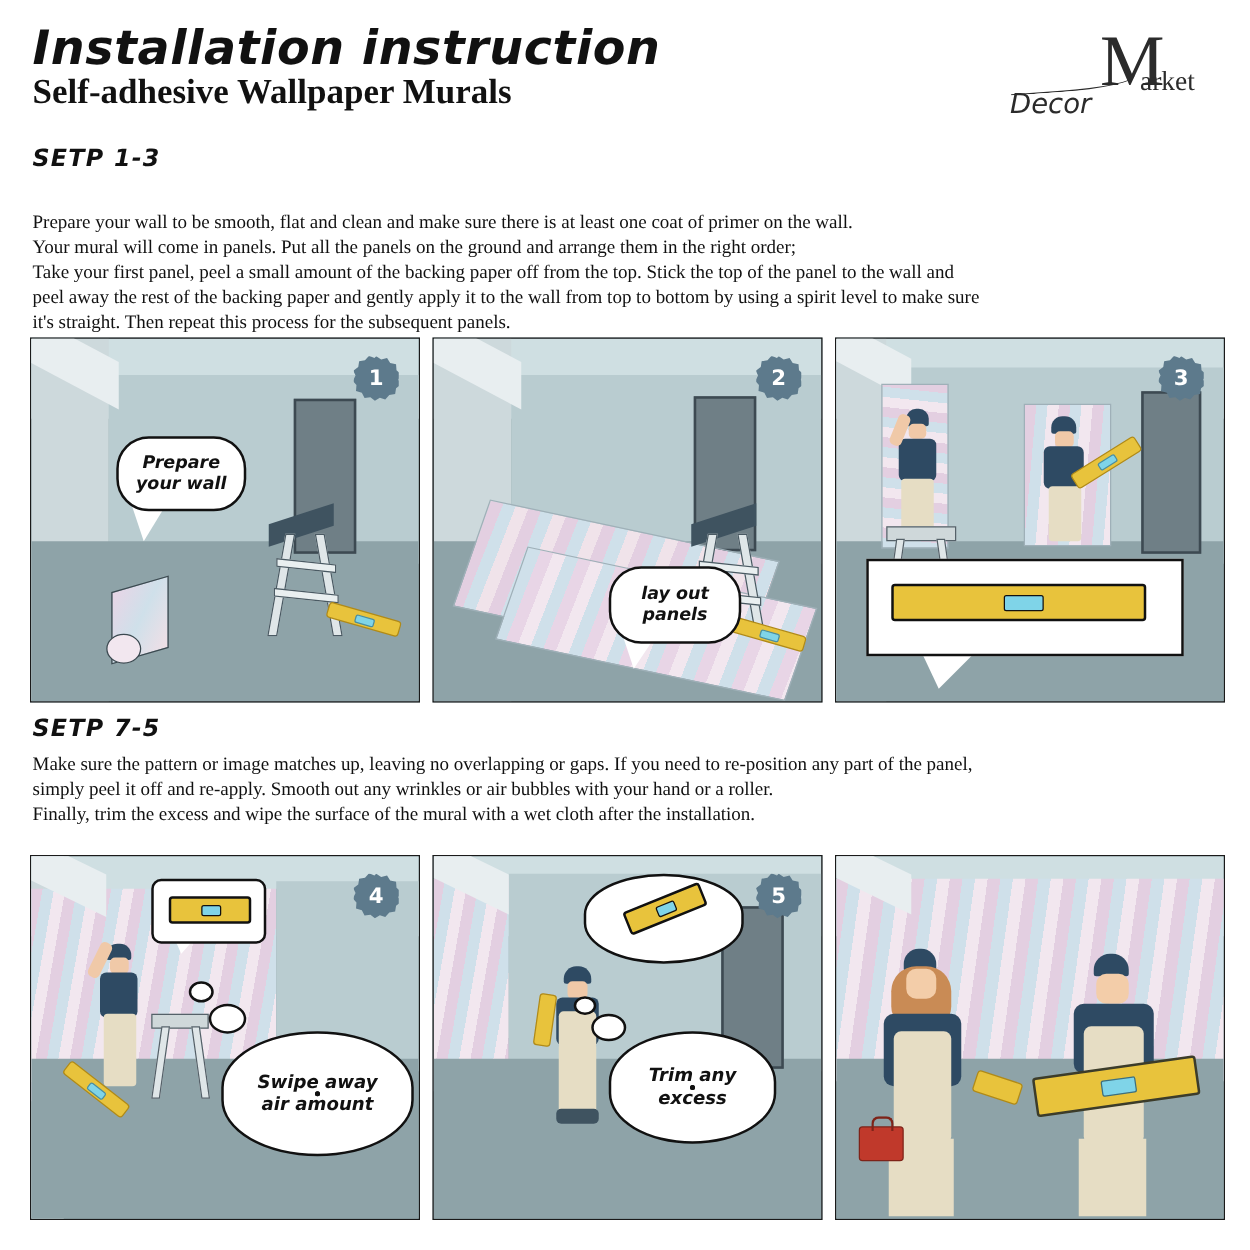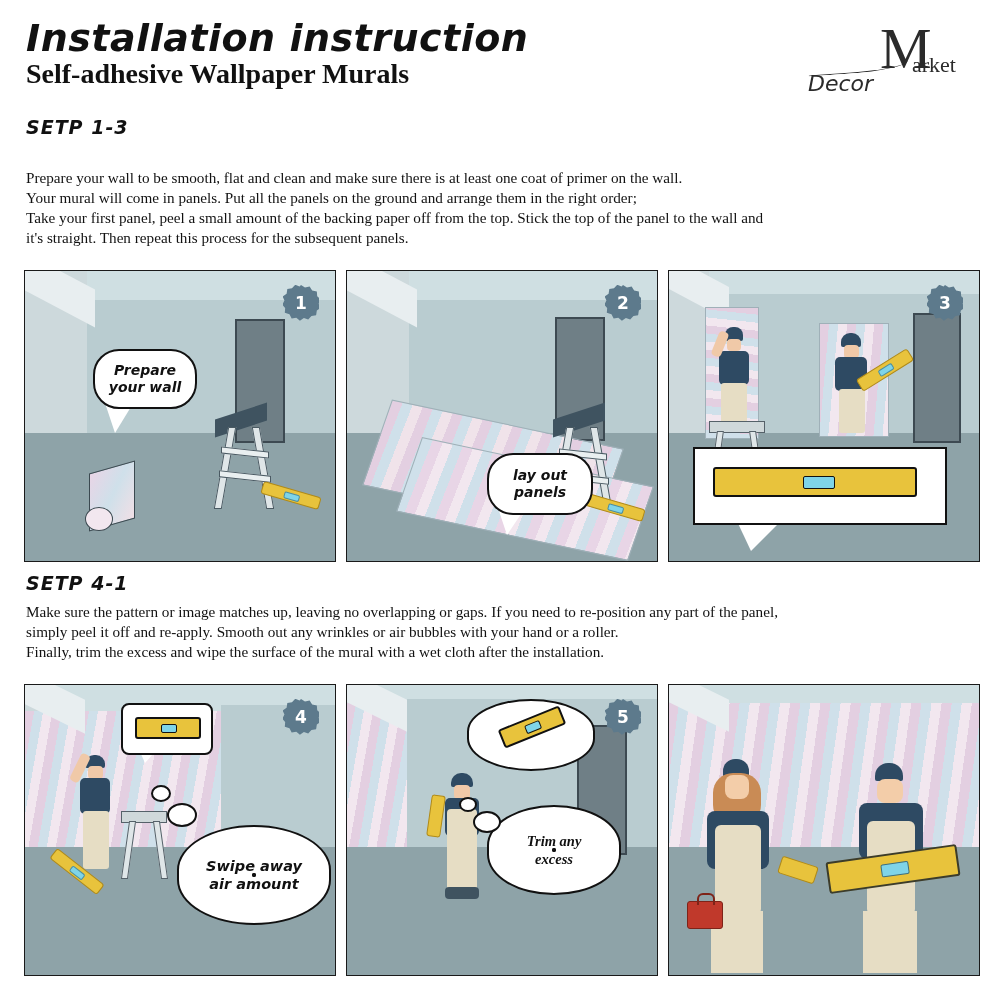--- a/index.html
+++ b/index.html
@@ -134,20 +134,21 @@
     <div class="decor">Decor</div>
     <div class="swash"></div>
     <div class="arket">arket</div>
   </div>
 
   <div class="sec-head" style="top:116px;">SETP 1-3</div>
   <div class="para" style="top:148px;margin-top:20px;">
     <div>Prepare your wall to be smooth, flat and clean and make sure there is at least one coat of primer on the wall.</div>
     <div>Your mural will come in panels. Put all the panels on the ground and arrange them in the right order;</div>
     <div>Take your first panel, peel a small amount of the backing paper off from the top. Stick the top of the panel to the wall and</div>
+    <div>peel away the rest of the backing paper and gently apply it to the wall from top to bottom by using a spirit level to make sure</div>
     <div>it's straight. Then repeat this process for the subsequent panels.</div>
   </div>
 
   <div class="row" style="top:270px;">
 
     <div class="panel">
       <div class="ceil"></div>
       <div style="position:absolute;left:0;top:0;width:62px;height:100%;background:#cdd9dc;"></div>
       <div style="position:absolute;left:62px;top:10%;width:248px;height:52%;background:#b9ccd0;"></div>
       <div class="floor"></div>
@@ -237,21 +238,21 @@
       <div style="position:absolute;left:24px;top:176px;width:250px;height:74px;background:#fff;border:2.5px solid #111;z-index:30;"></div>
       <div style="position:absolute;left:66px;top:246px;width:0;height:0;border-left:16px solid transparent;border-right:34px solid transparent;border-top:34px solid #fff;z-index:29;"></div>
       <div class="lvl" style="left:44px;top:196px;width:200px;height:26px;z-index:31;border:2px solid #111;">
         <div class="vial" style="left:88px;top:7px;width:30px;height:11px;border:1.5px solid #111;"></div>
       </div>
 
       <div class="badge">3</div>
     </div>
   </div>
 
-  <div class="sec-head" style="top:572px;">SETP 4-1</div>
+  <div class="sec-head" style="top:572px;">SETP 7-5</div>
   <div class="para" style="top:602px;">
     <div> Make sure the pattern or image matches up, leaving no overlapping or gaps. If you need to re-position any part of the panel,</div>
     <div>simply peel it off and re-apply. Smooth out any wrinkles or air bubbles with your hand or a roller.</div>
     <div> Finally, trim the excess and wipe the surface of the mural with a wet cloth after the installation.</div>
   </div>
 
   <div class="row" style="top:684px;">
 
     <div class="panel">
       <div class="ceil"></div>
@@ -305,21 +306,21 @@
       <div style="position:absolute;left:100px;top:124px;width:30px;height:30px;background:#e6ddc4;border-radius:4px;"></div>
       <div style="position:absolute;left:100px;top:150px;width:30px;height:56px;background:#e6ddc4;border-radius:3px;"></div>
       <div style="position:absolute;left:98px;top:202px;width:34px;height:12px;background:#3f5360;border-radius:4px;"></div>
       <div class="lvl" style="left:82px;top:110px;width:12px;height:40px;transform:rotate(8deg);"></div>
 
       <div class="cloud" style="left:120px;top:14px;width:124px;height:68px;"></div>
       <div class="lvl" style="left:152px;top:32px;width:62px;height:16px;z-index:31;border:2px solid #111;transform:rotate(-22deg);">
         <div class="vial" style="left:24px;top:4px;width:14px;height:7px;border:1.5px solid #111;"></div>
       </div>
 
-      <div class="cloud" style="left:140px;top:120px;width:130px;height:86px;flex-direction:column;font-family:Liberation Serif, serif;">
+      <div class="cloud" style="left:140px;top:140px;width:130px;height:86px;flex-direction:column;">
         <span>Trim any</span>
         <span>excess</span>
       </div>
       <div class="tiny" style="left:126px;top:126px;width:24px;height:18px;"></div>
       <div class="tiny" style="left:112px;top:112px;width:14px;height:11px;"></div>
 
       <div class="badge">5</div>
     </div>
 
     <div class="panel">

